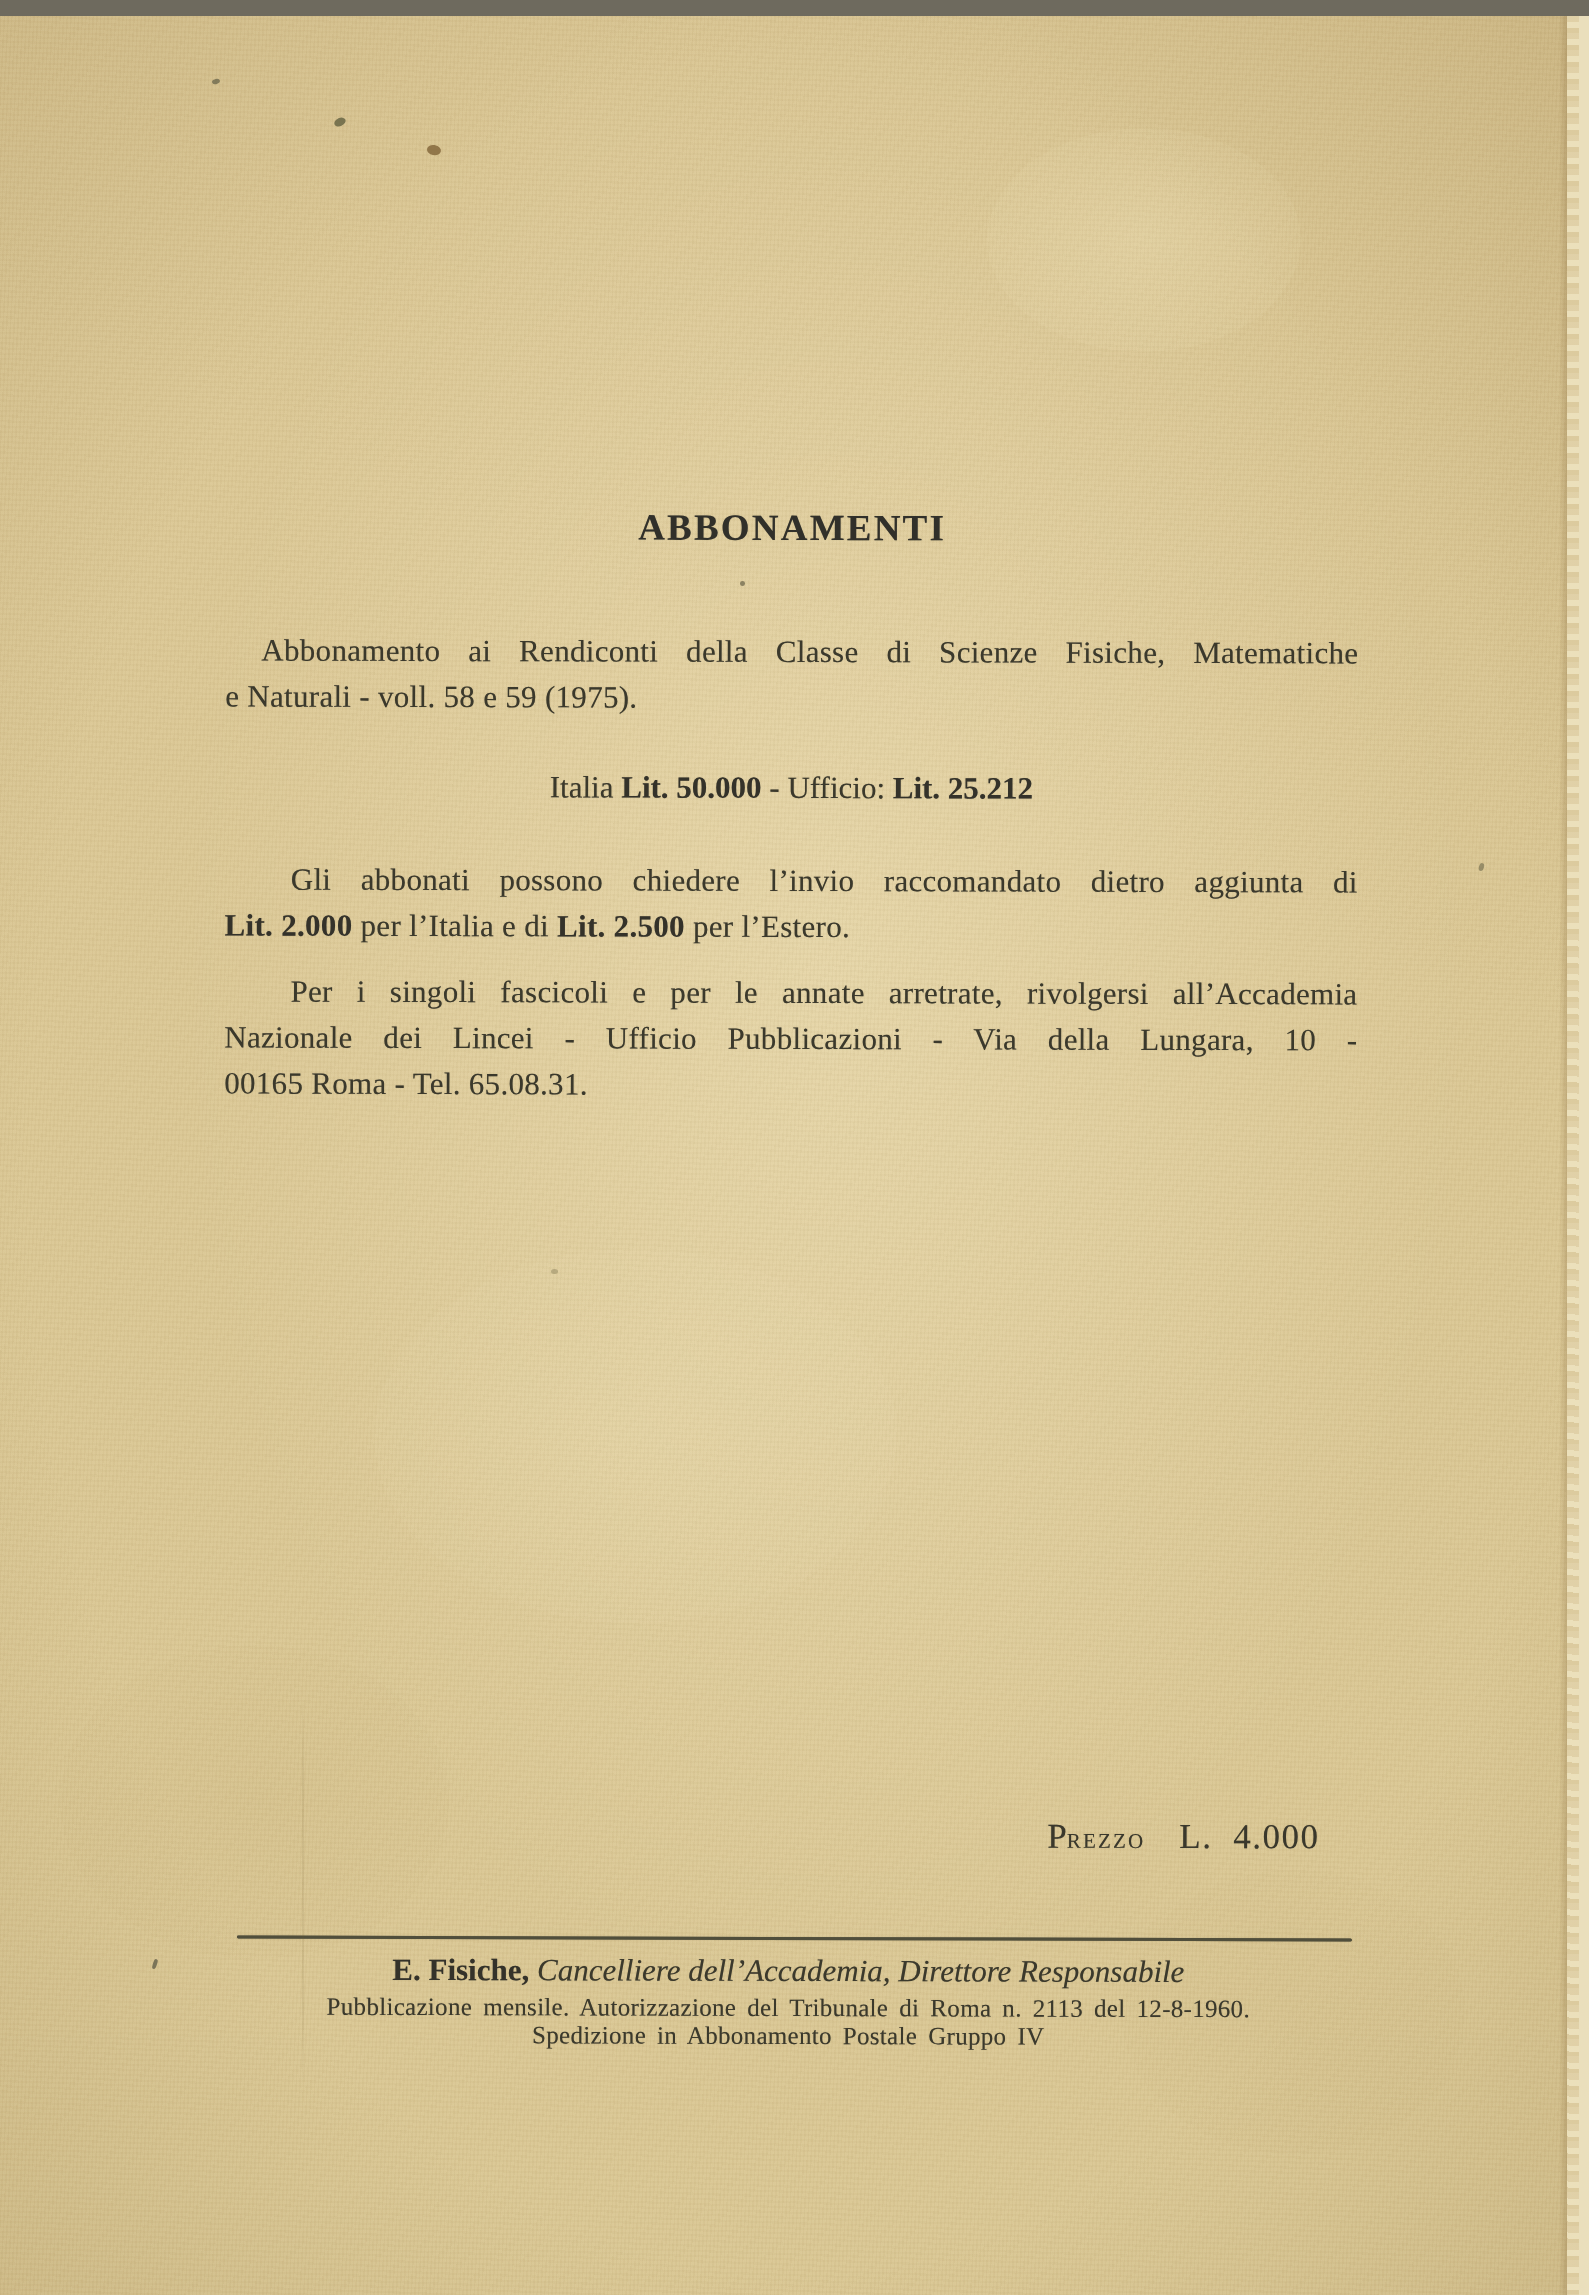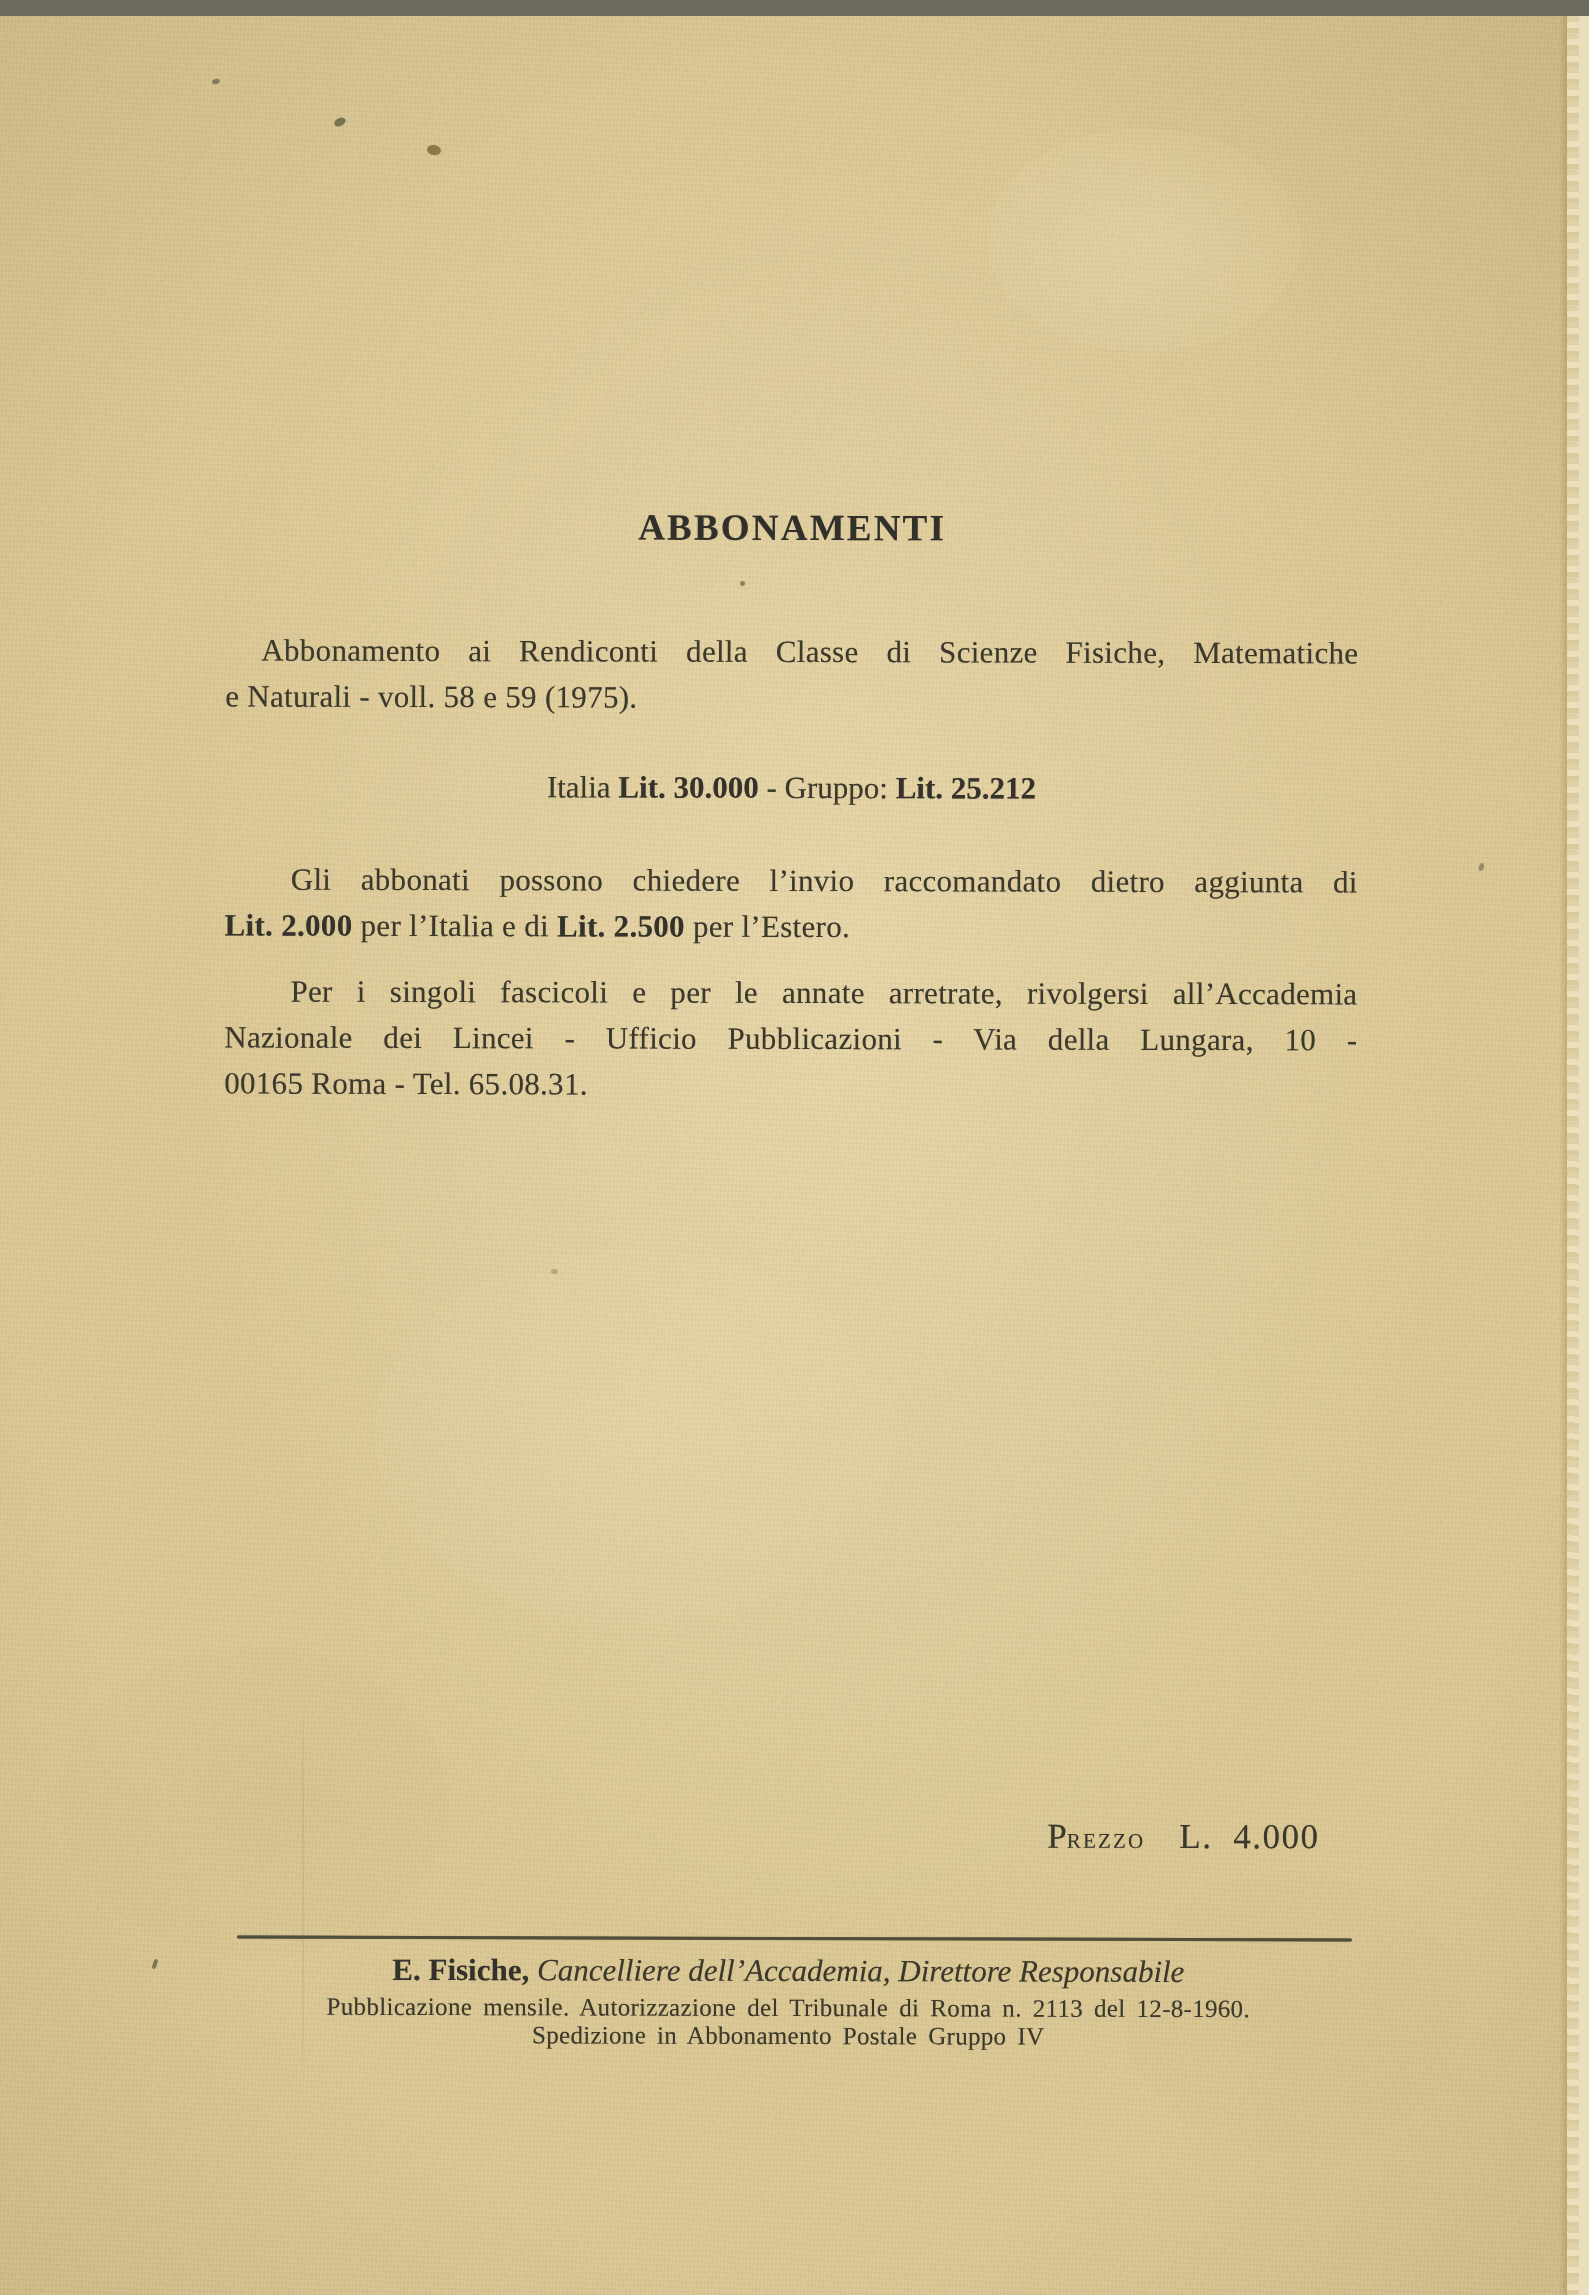--- a/index.html
+++ b/index.html
@@ -90,21 +90,21 @@
   <div class="content">
 
     <div class="col title ink">ABBONAMENTI</div>
 
     <div class="col para p1 ink">
       <div class="line jst ind1">Abbonamento ai Rendiconti della Classe di Scienze Fisiche, Matematiche</div>
       <div class="line">e Naturali - voll. 58 e 59 (1975).</div>
     </div>
 
     <div class="col priceline ink">
-      <span>Italia </span><b>Lit. 30.000</b><span> - Gruppo: </span><b>Lit. 25.212</b>
+      <span>Italia </span><b>Lit. 50.000</b><span> - Ufficio: </span><b>Lit. 25.212</b>
     </div>
 
     <div class="col para p2 ink">
       <div class="line jst ind2">Gli abbonati possono chiedere l’invio raccomandato dietro aggiunta di</div>
       <div class="line"><b>Lit. 2.000</b><span> per l’Italia e di </span><b>Lit. 2.500</b><span> per l’Estero.</span></div>
     </div>
 
     <div class="col para p3 ink">
       <div class="line jst ind2">Per i singoli fascicoli e per le annate arretrate, rivolgersi all’Accademia</div>
       <div class="line jst">Nazionale dei Lincei - Ufficio Pubblicazioni - Via della Lungara, 10 -</div>

